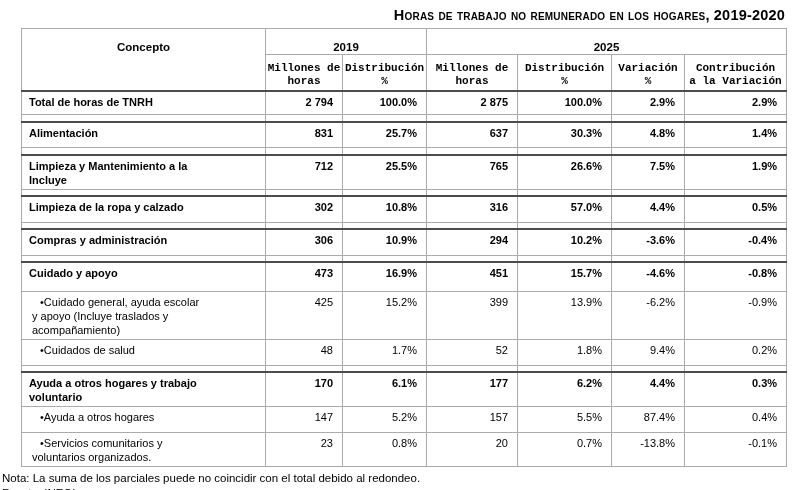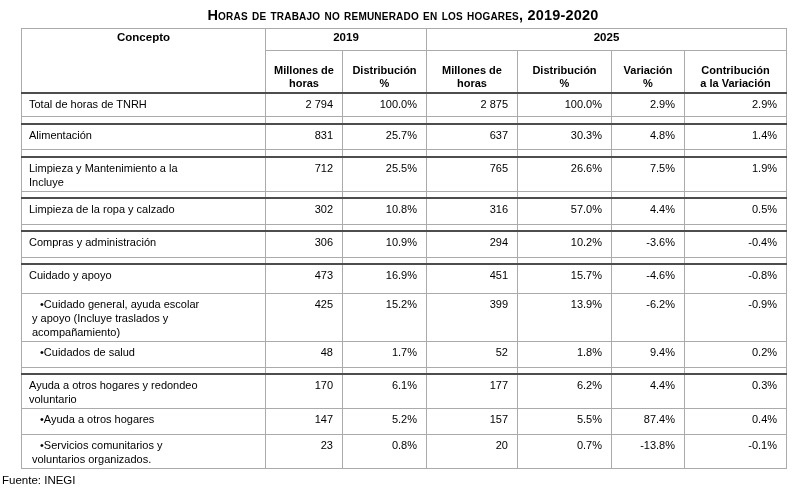--- a/index.html
+++ b/index.html
@@ -8,21 +8,21 @@
     background: #ffffff;
     font-family: "Liberation Sans", sans-serif;
     color: #000;
     overflow: hidden;
   }
   .page { position: relative; width: 804px; height: 490px; }
 
   .title {
     width: 764px;
     margin: 7px 0 5px 21px;
-    text-align: center;
+    text-align: right;
     font-weight: bold;
     font-size: 14.5px;
     line-height: 16px;
     font-variant: small-caps;
     letter-spacing: 0.2px;
   }
 
   table.tbl {
     border-collapse: collapse;
     table-layout: fixed;
@@ -38,36 +38,36 @@
     font-size: 11px;
     vertical-align: top;
   }
   th {
     font-weight: bold;
     text-align: center;
     line-height: 13px;
     white-space: pre-line;
   }
   tr.hdr1 { height: 22px; }
-  tr.hdr1 th { padding-top: 2px; vertical-align: top; font-size: 11.5px; }
-  tr.hdr2 { height: 42px; }
+  tr.hdr1 th { padding-top: 12px; vertical-align: top; font-size: 11.5px; }
+  tr.hdr2 { height: 36px; font-family: Liberation Mono, monospace; }
   tr.hdr2 th { vertical-align: bottom; padding-bottom: 2px; }
 
   td.concept {
     text-align: left;
     padding: 3px 4px 2px 7px;
     line-height: 14px;
     white-space: pre-line;
   }
   td.num {
     text-align: right;
     padding: 3px 9px 2px 2px;
     line-height: 14px;
   }
-  tr.section td { font-weight: normal; }
+  tr.section td { font-weight: bold; }
   tr.section { border-top: 2px solid #4d4d4d; }
   tr.sub td { font-weight: normal; }
   tr.sub td.concept { padding-left: 10px; text-indent: 8px; }
 
   tr.sp { height: 7px; }
   tr.sp td { padding: 0; }
 
   tr.h24 { height: 24px; } tr.h26 { height: 26px; } tr.h29 { height: 29px; }
   tr.h30 { height: 30px; } tr.h32 { height: 32px; } tr.h46 { height: 46px; }
 
@@ -236,21 +236,21 @@
       <tr class="sp">
         <td></td>
           <td></td>
           <td></td>
           <td></td>
           <td></td>
           <td></td>
           <td></td>
       </tr>
       <tr class="section h32">
-        <td class="concept">Ayuda a otros hogares y redondeo
+        <td class="concept">Ayuda a otros hogares y trabajo
 voluntario</td>
         <td class="num">170</td>
         <td class="num">6.1%</td>
         <td class="num">177</td>
         <td class="num">6.2%</td>
         <td class="num">4.4%</td>
         <td class="num">0.3%</td>
       </tr>
       <tr class="sub h26">
         <td class="concept">•Ayuda a otros hogares</td>
@@ -268,16 +268,17 @@
         <td class="num">0.8%</td>
         <td class="num">20</td>
         <td class="num">0.7%</td>
         <td class="num">-13.8%</td>
         <td class="num">-0.1%</td>
       </tr>
     </tbody>
   </table>
 
   <div class="notes">
+    <div class="note-line">Nota: La suma de los parciales puede no coincidir con el total debido al redondeo.</div>
     <div class="note-line">Fuente: INEGI</div>
   </div>
 
 </div>
 
 </body></html>

